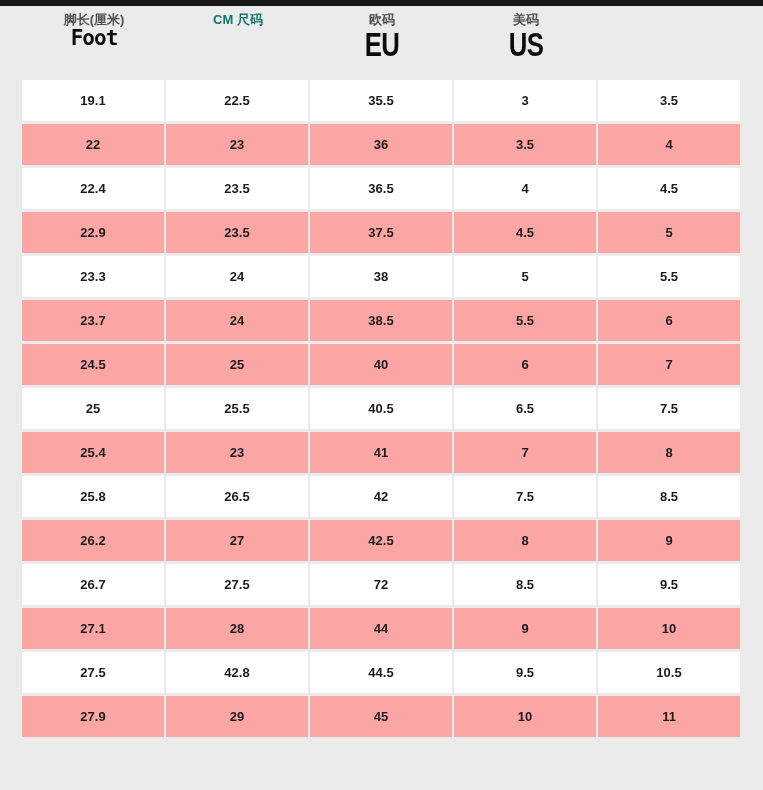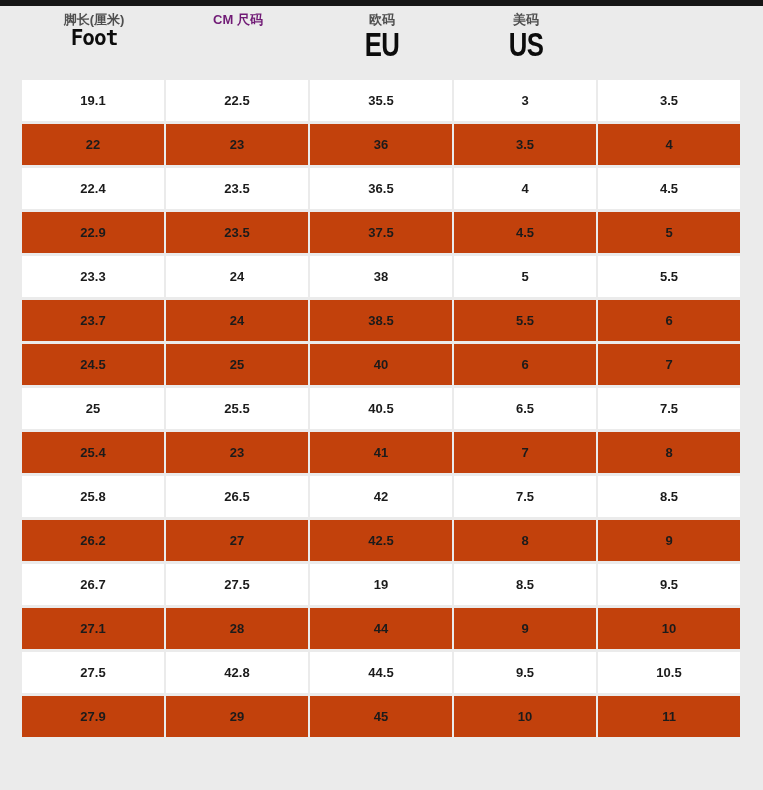--- a/index.html
+++ b/index.html
@@ -35,21 +35,21 @@
     box-sizing: border-box;
   }
   .zh {
     font-size: 13px;
     font-weight: bold;
     color: #4f4f4f;
     line-height: 1.25;
     white-space: nowrap;
   }
   .hcol:nth-child(2) .zh {
-    color: #701a75;
+    color: #0f766e;
     text-align: right;
   }
   .en {
     font-weight: bold;
     color: #0c0c0c;
     line-height: 0.95;
     margin-top: 1px;
   }
   .en.mono {
     font-family: "DejaVu Sans Mono", monospace;
@@ -73,21 +73,21 @@
     height: 41px;
     text-align: center;
     vertical-align: middle;
     font-size: 13px;
     font-weight: bold;
     color: #1b1b1b;
     background: #ffffff;
     padding: 0;
   }
   table.size-chart tr.alt td {
-    background: #c2410c;
+    background: #fca5a5;
   }
 </style>
 </head>
 <body>
 
 <div class="top-bar"></div>
 
 <div class="header">
     <div class="hcol">
       <div class="zh">脚长(厘米)</div>
@@ -181,21 +181,21 @@
       <tr class="alt">
         <td>26.2</td>
         <td>27</td>
         <td>42.5</td>
         <td>8</td>
         <td>9</td>
       </tr>
       <tr>
         <td>26.7</td>
         <td>27.5</td>
-        <td>19</td>
+        <td>72</td>
         <td>8.5</td>
         <td>9.5</td>
       </tr>
       <tr class="alt">
         <td>27.1</td>
         <td>28</td>
         <td>44</td>
         <td>9</td>
         <td>10</td>
       </tr>

